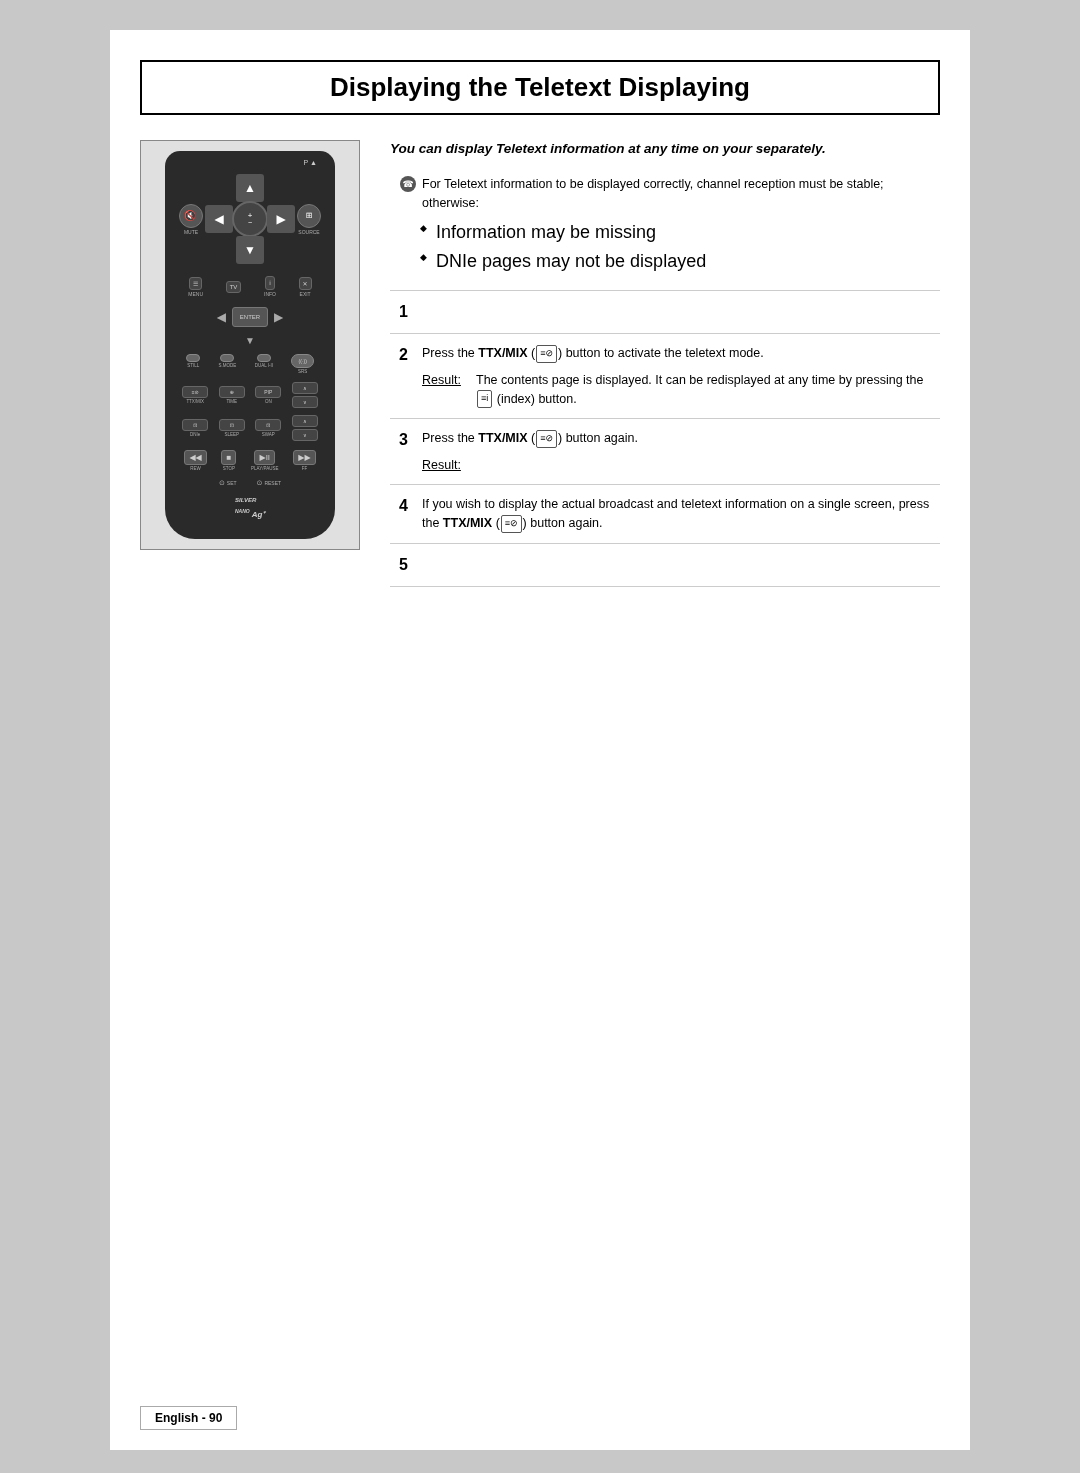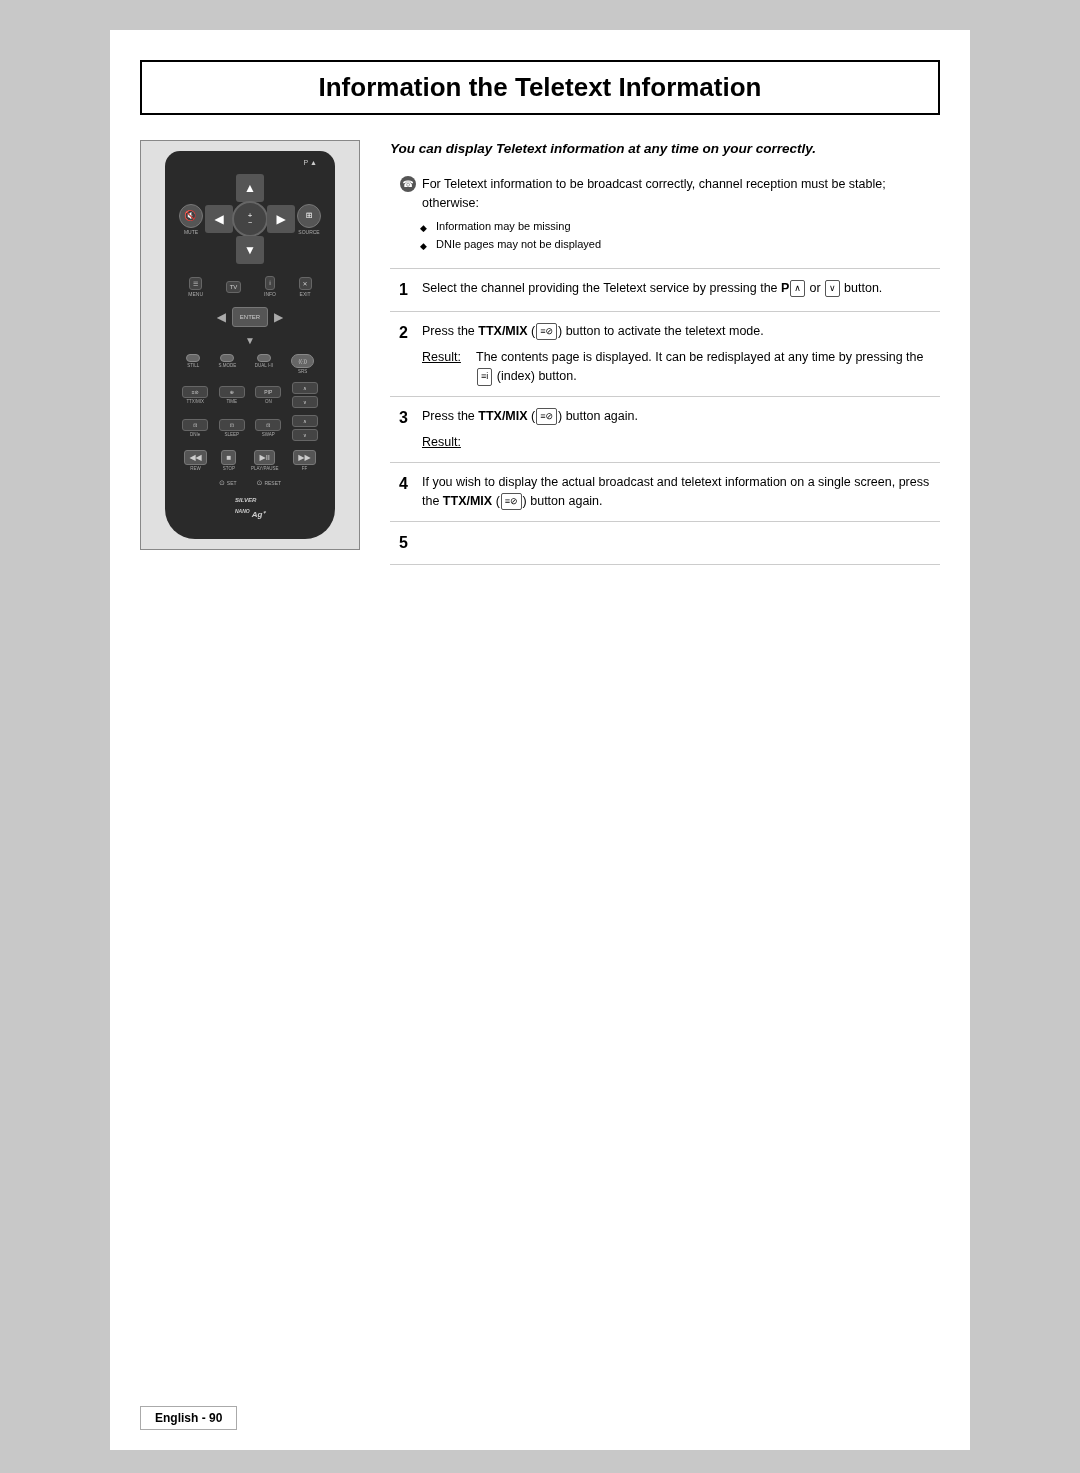--- a/index.html
+++ b/index.html
@@ -268,21 +268,21 @@
       line-height: 1.5;
     }
 
     .bullet-list {
       margin-left: 20px;
       margin-top: 6px;
       margin-bottom: 6px;
     }
 
     .bullet-list li {
-      font-size: 11px;
+      font-size: 18px;
       line-height: 1.6;
       list-style: none;
       position: relative;
       padding-left: 16px;
     }
 
     .bullet-list li::before {
       content: '◆';
       position: absolute;
       left: 0;
@@ -370,21 +370,21 @@
       width: 100%;
       padding-right: 10px;
     }
   </style>
 </head>
 <body>
 
 <div class="page">
 
   <div class="title-bar">
-    <h1>Information the Teletext Information</h1>
+    <h1>Displaying the Teletext Displaying</h1>
   </div>
 
   <div class="content-area">
 
     <div class="left-column">
       <div class="remote-container">
         <div class="remote">
 
           <div class="remote-top-p">P ▲</div>
 
@@ -533,40 +533,37 @@
             <span style="font-size:5px;vertical-align:super;">NANO</span>
             <span style="font-style:italic;">Ag⁺</span>
           </div>
 
         </div>
       </div>
     </div>
 
     <div class="right-column">
 
-      <p class="intro-text">You can display Teletext information at any time on your correctly.</p>
+      <p class="intro-text">You can display Teletext information at any time on your separately.</p>
 
       <div class="note-box">
         <div class="note-item">
           <div class="bullet-phone">☎</div>
-          <div class="note-text">For Teletext information to be broadcast correctly, channel reception must be stable; otherwise:</div>
+          <div class="note-text">For Teletext information to be displayed correctly, channel reception must be stable; otherwise:</div>
         </div>
         <ul class="bullet-list">
           <li>Information may be missing</li>
           <li>DNIe pages may not be displayed</li>
         </ul>
       </div>
 
       <hr class="divider">
 
       <div class="step-row">
         <div class="step-num">1</div>
-        <div class="step-content">
-          Select the channel providing the Teletext service by pressing the <strong>P</strong><span class="icon-box">∧</span> or <span class="icon-box">∨</span> button.
-        </div>
       </div>
 
       <hr class="divider">
 
       <div class="step-row">
         <div class="step-num">2</div>
         <div class="step-content">
           Press the <strong>TTX/MIX</strong> (<span class="icon-box">≡⊘</span>) button to activate the teletext mode.
         </div>
       </div>

